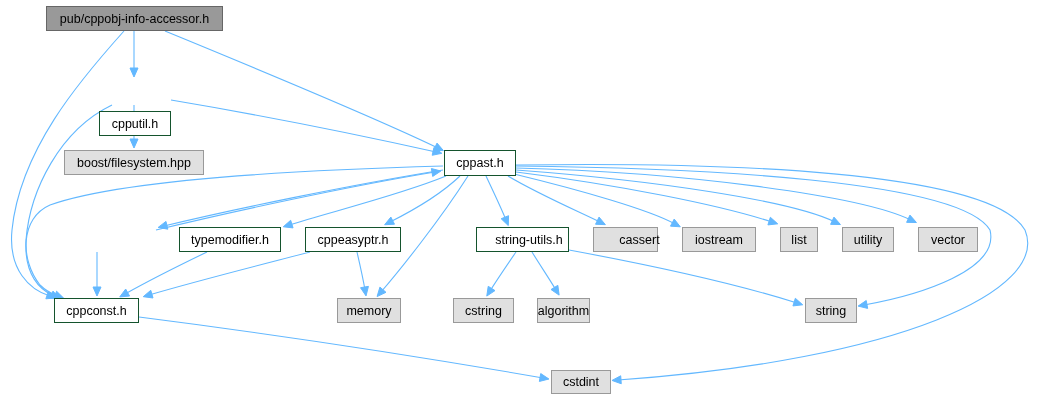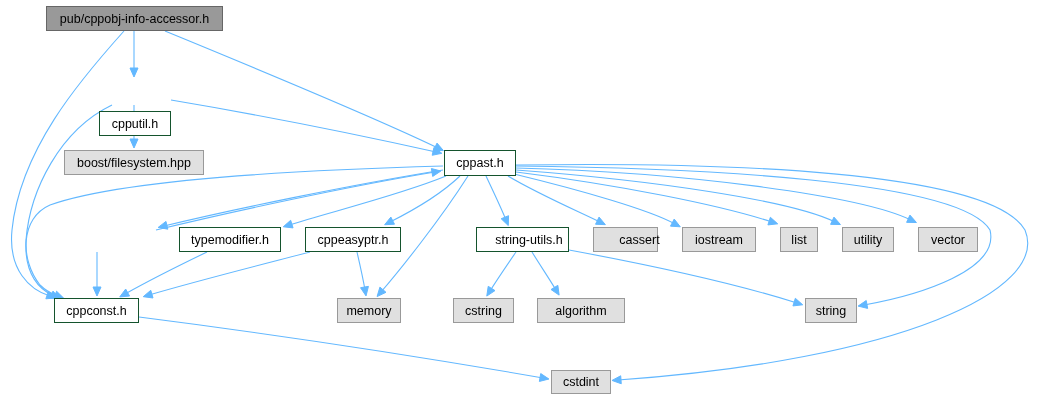--- a/index.html
+++ b/index.html
@@ -83,16 +83,16 @@
   <div class="node" id="n-cppeasyptr" style="left:305px;top:227px;width:96px;">cppeasyptr.h</div>
   <div class="node" id="n-string_utils" style="left:476px;top:227px;width:93px;padding-left:13px;">string-utils.h</div>
   <div class="node sys" id="n-cassert" style="left:593px;top:227px;width:65px;padding-left:28px;">cassert</div>
   <div class="node sys" id="n-iostream" style="left:682px;top:227px;width:74px;">iostream</div>
   <div class="node sys" id="n-list" style="left:780px;top:227px;width:38px;">list</div>
   <div class="node sys" id="n-utility" style="left:842px;top:227px;width:52px;">utility</div>
   <div class="node sys" id="n-vector" style="left:918px;top:227px;width:60px;">vector</div>
   <div class="node" id="n-cppconst" style="left:54px;top:298px;width:85px;">cppconst.h</div>
   <div class="node sys" id="n-memory" style="left:337px;top:298px;width:64px;">memory</div>
   <div class="node sys" id="n-cstring" style="left:453px;top:298px;width:61px;">cstring</div>
-  <div class="node sys" id="n-algorithm" style="left:537px;top:298px;width:88px;">algorithm</div>
+  <div class="node sys" id="n-algorithm" style="left:537px;top:298px;width:53px;">algorithm</div>
   <div class="node sys" id="n-string" style="left:805px;top:298px;width:52px;">string</div>
   <div class="node sys" id="n-cstdint" style="left:551px;top:370px;width:60px;height:24px;">cstdint</div>
 </div>
 
 </body></html>

